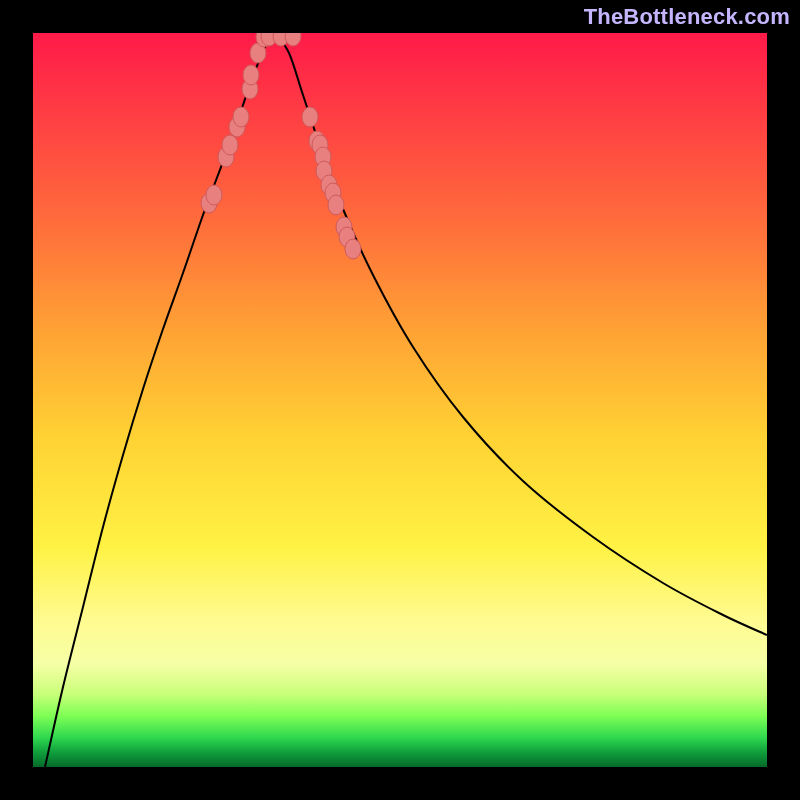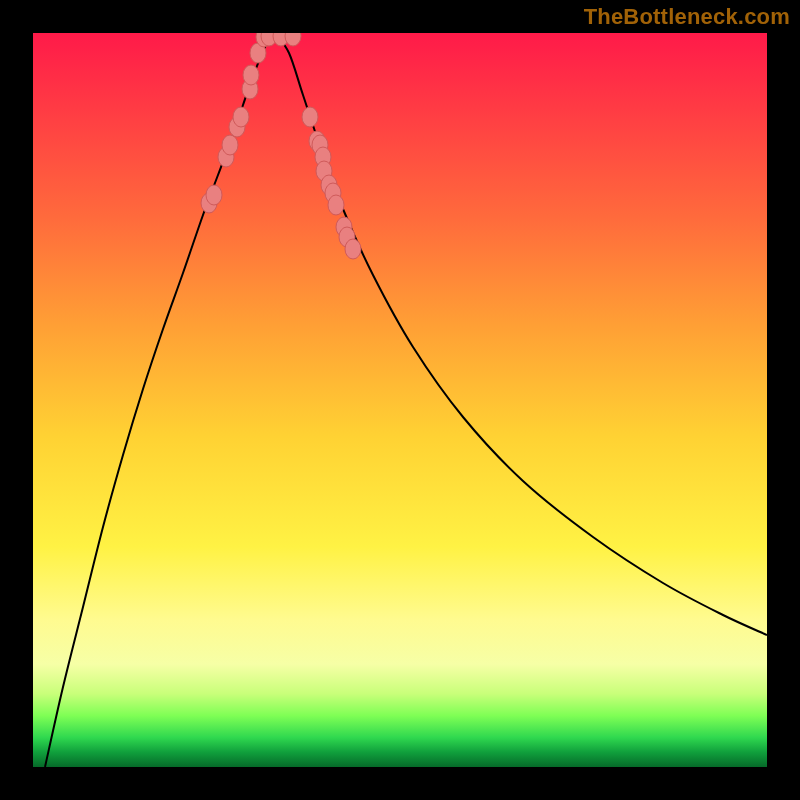--- a/index.html
+++ b/index.html
@@ -42,21 +42,21 @@
       #066a29 100%
     );
   }
   .watermark {
     position: absolute;
     top: 4px;
     right: 10px;
     font-family: Arial, Helvetica, sans-serif;
     font-size: 22px;
     font-weight: 600;
-    color: #a16207;
+    color: #c4b5fd;
     letter-spacing: 0.2px;
   }
   svg {
     position: absolute;
     left: 0;
     top: 0;
   }
 </style>
 </head>
 <body>

